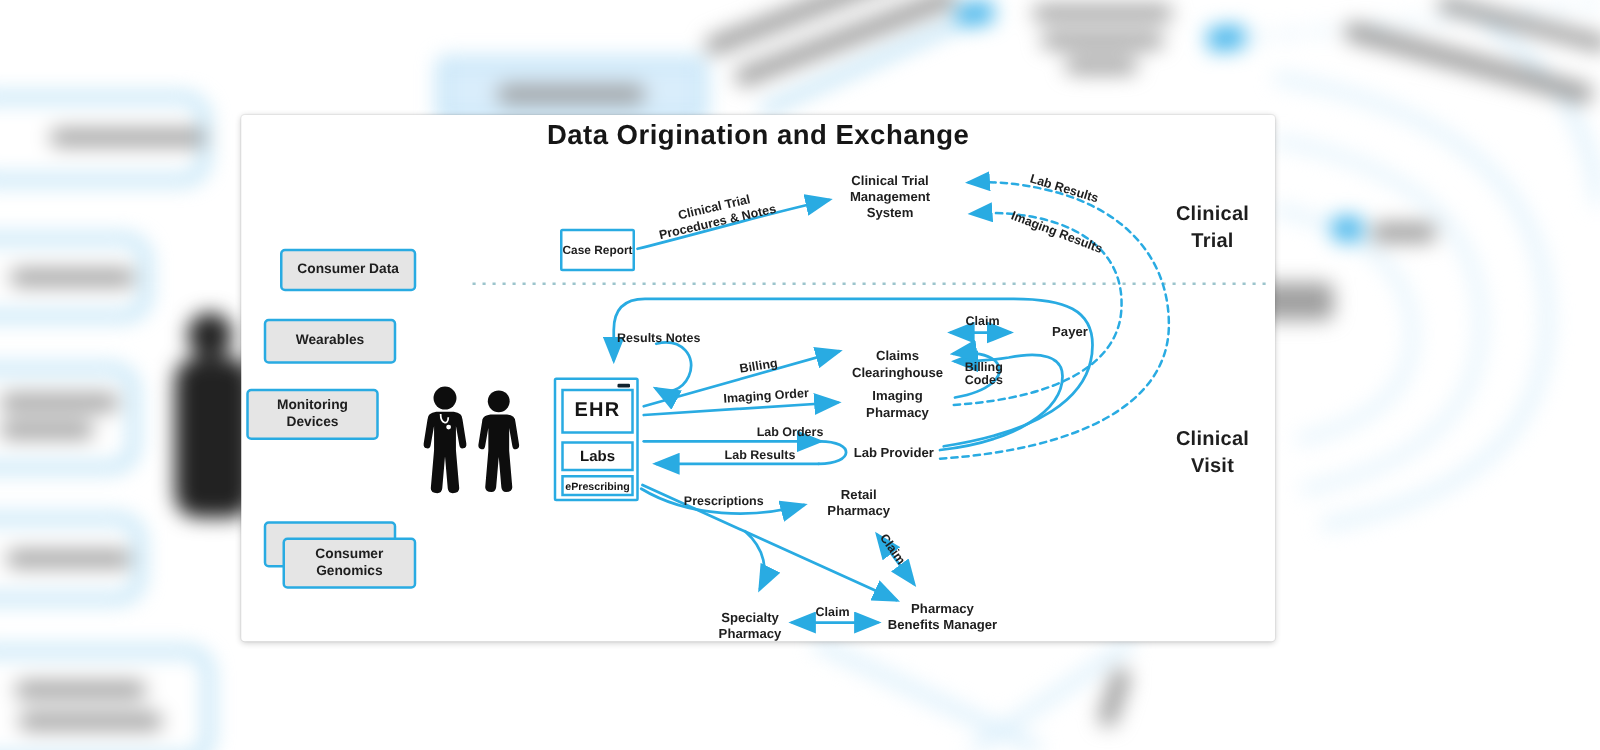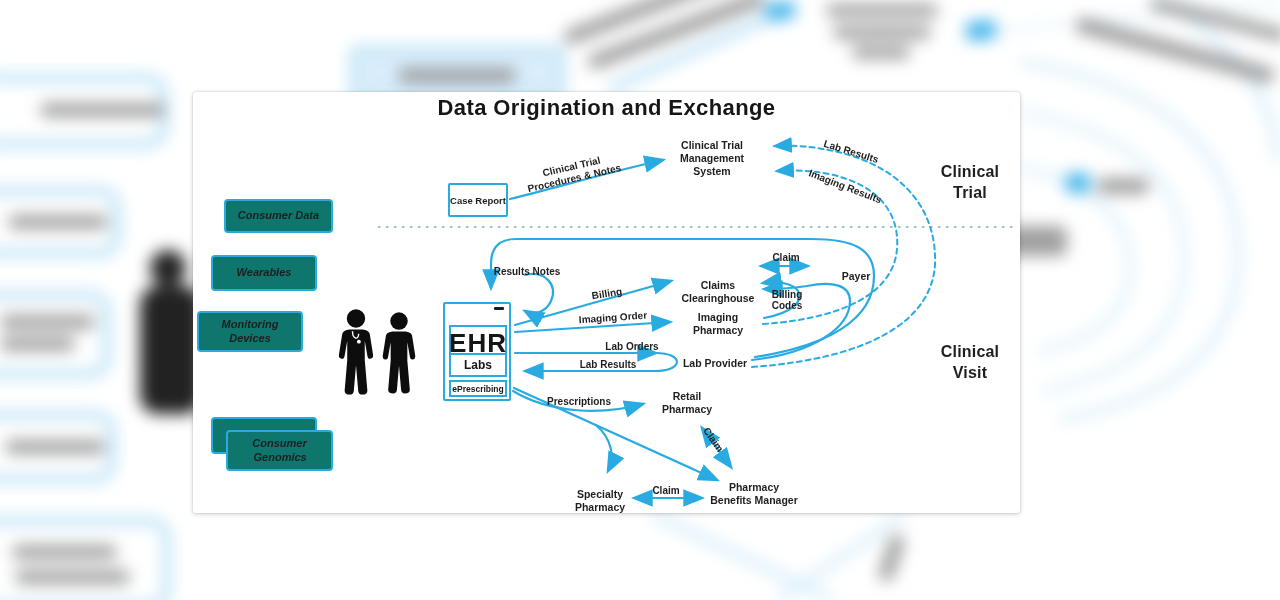--- a/index.html
+++ b/index.html
@@ -22,23 +22,23 @@
     box-shadow:0 1px 5px rgba(0,0,0,.20), 0 0 0 1px rgba(0,0,0,.05); }
   .title{ position:absolute; left:0; right:0; top:3px; text-align:center;
     font-size:22px; font-weight:700; letter-spacing:.4px; color:#161616; }
   .wires{ position:absolute; left:0; top:0; }
   .lbl{ position:absolute; transform:translate(-50%,-50%); font-weight:700;
     color:var(--ink); text-align:center; white-space:pre-line; line-height:1.22; }
   .node{ font-size:10.5px; }
   .elbl{ font-size:10px; }
   .region{ font-size:16px; line-height:1.3; letter-spacing:.2px; }
   .srcbox{ position:absolute; border:2px solid var(--accent); border-radius:4px;
-    background:#0f766e; display:flex; align-items:center; justify-content:center;
+    background:#e5e5e5; display:flex; align-items:center; justify-content:center;
     font-size:11px; font-weight:700; text-align:center; line-height:1.25;
-    white-space:pre-line; color:var(--ink);font-style:italic; }
+    white-space:pre-line; color:var(--ink); }
   .crbox{ position:absolute; left:255px; top:91px; width:60px; height:34px;
     border:2px solid var(--accent); border-radius:2px; background:#fff;
     display:flex; align-items:center; justify-content:center;
     font-size:9.5px; font-weight:700; color:var(--ink); }
   .ehr-outer{ position:absolute; left:250px; top:210px; width:68px; height:99px;
     border:2.5px solid var(--accent); border-radius:2px; background:#fff; }
   .ehr-dash{ position:absolute; left:49px; top:3px; width:10px; height:3px;
     background:#10222e; border-radius:1px; }
   .ehr-cell{ position:absolute; left:4px; width:58px; border:2px solid var(--accent);
     display:flex; align-items:center; justify-content:center; background:#fff;
@@ -143,49 +143,49 @@
       <path class="s" d="M 403,333 C 419,347 422,365 415,379" marker-end="url(#ah)"></path>
       <path class="s" d="M 509,336 L 538,375" marker-start="url(#ahs)" marker-end="url(#ah)"></path>
       <path class="s" d="M 441,406 L 509,406" marker-start="url(#ahs)" marker-end="url(#ah)"></path>
     </svg>
 
     <div class="srcbox" style="left:31px;top:107px;width:109px;height:34px;">Consumer Data</div>
     <div class="srcbox" style="left:4px;top:219px;width:106px;height:41px;">Monitoring
 Devices</div>
     <div class="srcbox" style="left:18px;top:163px;width:106px;height:36px;">Wearables</div>
     <div class="srcbox" style="left:18px;top:281px;width:106px;height:37px;margin-top:44px;">Telemedicine</div>
-    <div class="srcbox" style="left:33px;top:338px;width:107px;height:41px;text-align:right;">Consumer
+    <div class="srcbox" style="left:33px;top:338px;width:107px;height:41px;">Consumer
 Genomics</div>
 
     <div class="crbox">Case Report</div>
 
     <svg class="svgfig" style="left:142px;top:215px;" width="42" height="92" viewBox="0 0 48 100">
       <ellipse cx="24" cy="10.5" rx="10.5" ry="10.5" fill="#0d0d0d"></ellipse>
       <path fill="#0d0d0d" d="M 8,30 Q 8,24 16,23 L 32,23 Q 40,24 40,30 L 43.5,52 Q 44,56 40.5,56.5 Q 37.5,57 37,53 L 34,36 L 34,58 L 37,93 Q 37,97.5 31,97.5 Q 27,97.5 26.5,93 L 24,64 L 21.5,93 Q 21,97.5 17,97.5 Q 11,97.5 11,93 L 14,58 L 14,36 L 11,53 Q 10.5,57 7.5,56.5 Q 4,56 4.5,52 Z"></path>
       <path d="M 20,25 C 20,34 27,36 27,28" fill="none" stroke="#fff" stroke-width="1.6"></path>
       <circle cx="27.3" cy="37" r="2.2" fill="#fff"></circle>
     </svg>
     <svg class="svgfig" style="left:186px;top:217px;" width="40" height="90" viewBox="0 0 48 100">
       <ellipse cx="24" cy="10.5" rx="10.5" ry="10.5" fill="#0d0d0d"></ellipse>
       <path fill="#0d0d0d" d="M 8,30 Q 8,24 16,23 L 32,23 Q 40,24 40,30 L 43.5,52 Q 44,56 40.5,56.5 Q 37.5,57 37,53 L 34,36 L 34,58 L 37,93 Q 37,97.5 31,97.5 Q 27,97.5 26.5,93 L 24,64 L 21.5,93 Q 21,97.5 17,97.5 Q 11,97.5 11,93 L 14,58 L 14,36 L 11,53 Q 10.5,57 7.5,56.5 Q 4,56 4.5,52 Z"></path>
     </svg>
 
     <div class="ehr-outer">
       <div class="ehr-dash"></div>
-      <div class="ehr-cell" style="top:21px;height:36px;font-size:26px;letter-spacing:1px;">EHR</div>
+      <div class="ehr-cell" style="top:7px;height:36px;font-size:16px;letter-spacing:1px;">EHR</div>
       <div class="ehr-cell" style="top:49px;height:24px;font-size:12px;">Labs</div>
       <div class="ehr-cell" style="top:76px;height:17px;font-size:8.5px;text-align:right;">ePrescribing</div>
     </div>
 
     <div class="lbl node" style="left:519px;top:66px;">Clinical Trial
 Management
 System</div>
     <div class="lbl node" style="left:525px;top:172px;margin-top:28px;">Claims
 Clearinghouse</div>
-    <div class="lbl node" style="left:641px;top:184px;padding-left:44px;">Payer</div>
+    <div class="lbl node" style="left:641px;top:174px;padding-left:44px;">Payer</div>
     <div class="lbl node" style="left:525px;top:232px;">Imaging
 Pharmacy</div>
     <div class="lbl node" style="left:522px;top:271px;">Lab Provider</div>
     <div class="lbl node" style="left:494px;top:311px;">Retail
 Pharmacy</div>
     <div class="lbl node" style="left:407px;top:409px;">Specialty
 Pharmacy</div>
     <div class="lbl node" style="left:561px;top:402px;">Pharmacy
 Benefits Manager</div>
 

